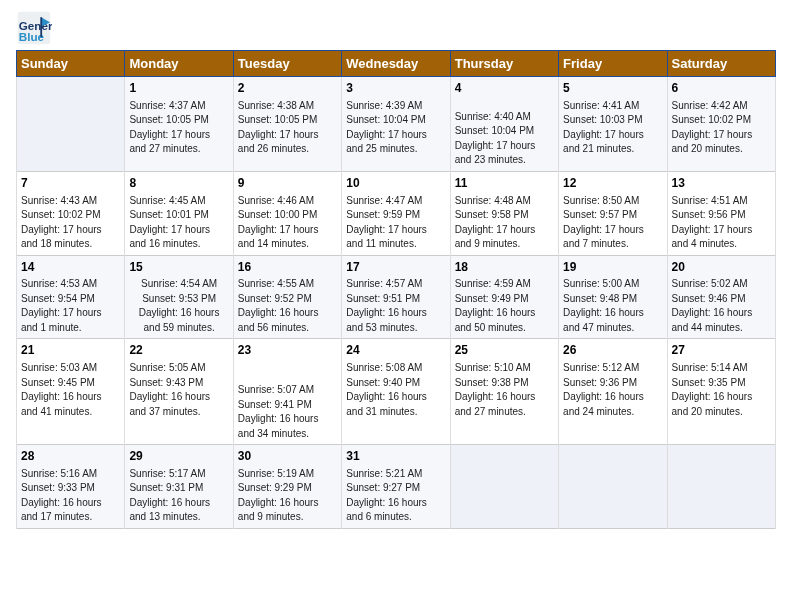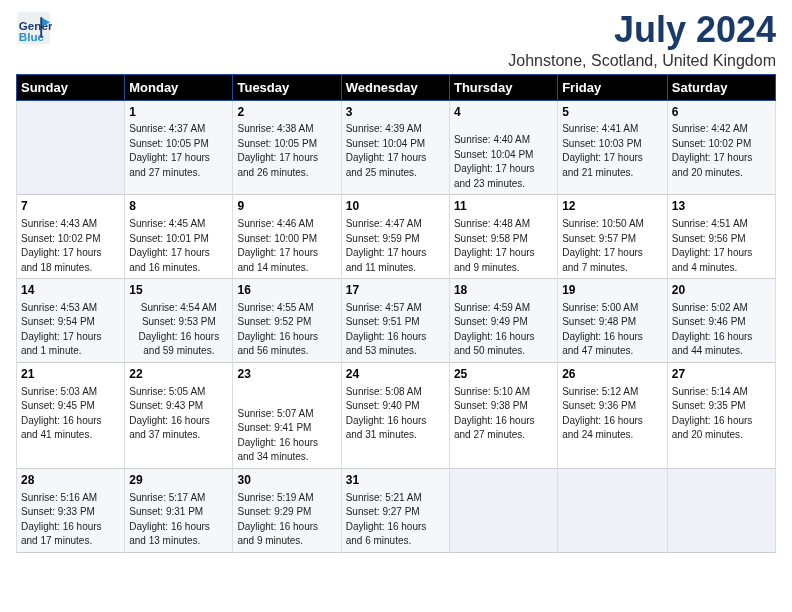--- a/index.html
+++ b/index.html
@@ -42,21 +42,21 @@
       font-size: 16px;
       color: #333;
       margin-top: 2px;
     }
     table {
       width: 100%;
       border-collapse: collapse;
       font-size: 10.5px;
     }
     thead tr {
-      background: #000000;
+      background: #a16207;
       color: #fff;
     }
     thead th {
       padding: 5px 4px;
       text-align: left;
       font-size: 13px;
       font-weight: bold;
       border: 1px solid #1e4a9a;
     }
     tbody tr {
@@ -101,24 +101,20 @@
         <rect x="0" y="0" width="40" height="40" fill="white"></rect>
 
         <rect x="2" y="2" width="36" height="36" rx="3" fill="#1a3a6b" opacity="0.08"></rect>
 
         <text x="3" y="22" font-size="13" font-weight="bold" fill="#1a3a6b" font-family="Arial">General</text>
         <text x="3" y="34" font-size="13" font-weight="bold" fill="#2a8fc9" font-family="Arial">Blue</text>
 
         <polygon points="28,8 38,14 28,18" fill="#2a8fc9"></polygon>
         <rect x="27" y="8" width="2" height="22" fill="#1a3a6b"></rect>
       </svg>
-    </div>
-    <div class="title-block">
-      <div class="month-year">July 2024</div>
-      <div class="location">Johnstone, Scotland, United Kingdom</div>
     </div>
   </div>
 
   <table>
     <thead>
       <tr>
       <th>Sunday</th>
           <th>Monday</th>
           <th>Tuesday</th>
           <th>Wednesday</th>
@@ -204,21 +200,21 @@
           </td>
           <td>
             <span class="day-num">11</span>
             <div class="cell-content" style="white-space: pre-line;">Sunrise: 4:48 AM
 Sunset: 9:58 PM
 Daylight: 17 hours
 and 9 minutes.</div>
           </td>
           <td>
             <span class="day-num">12</span>
-            <div class="cell-content" style="white-space: pre-line;">Sunrise: 10:50 AM
+            <div class="cell-content" style="white-space: pre-line;">Sunrise: 8:50 AM
 Sunset: 9:57 PM
 Daylight: 17 hours
 and 7 minutes.</div>
           </td>
           <td>
             <span class="day-num">13</span>
             <div class="cell-content" style="white-space: pre-line;">Sunrise: 4:51 AM
 Sunset: 9:56 PM
 Daylight: 17 hours
 and 4 minutes.</div>

